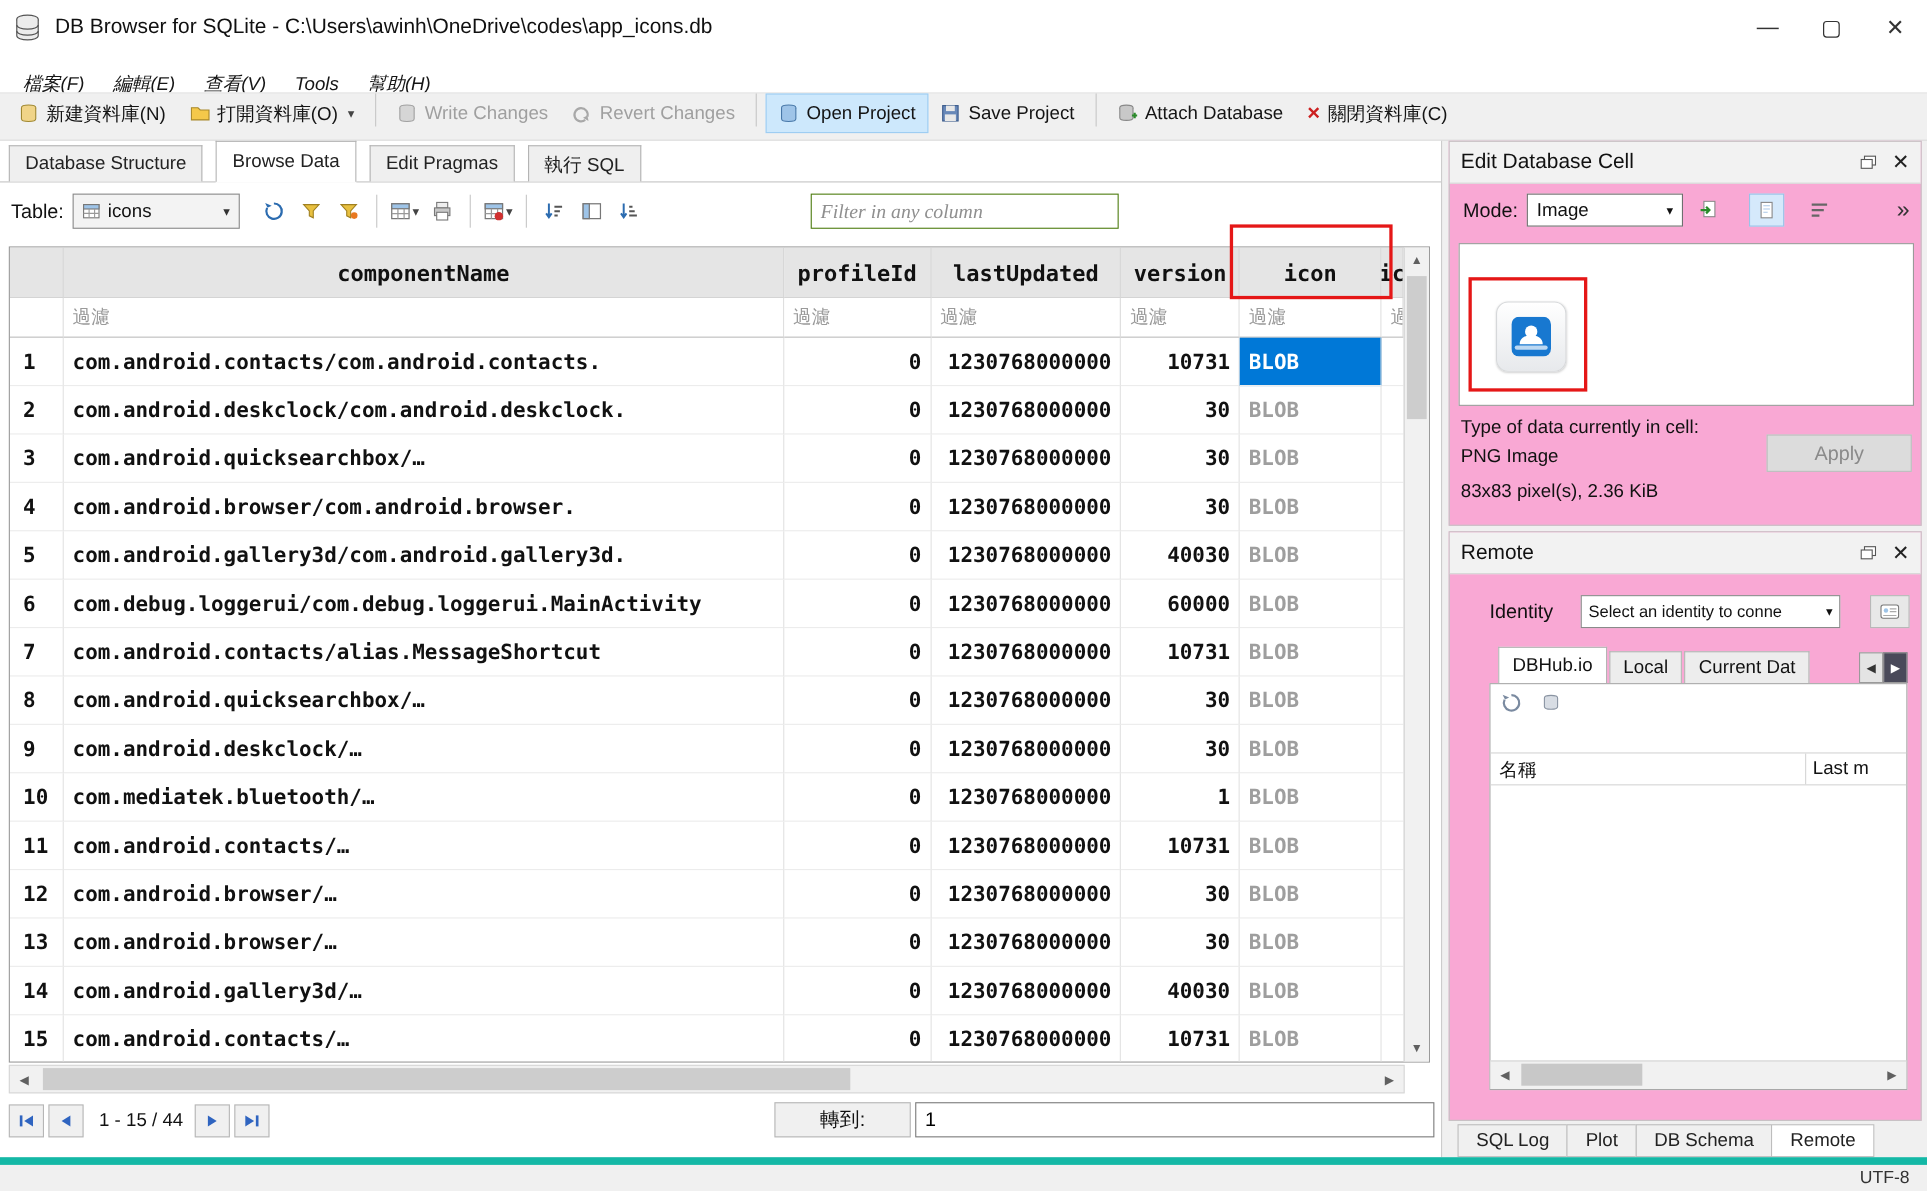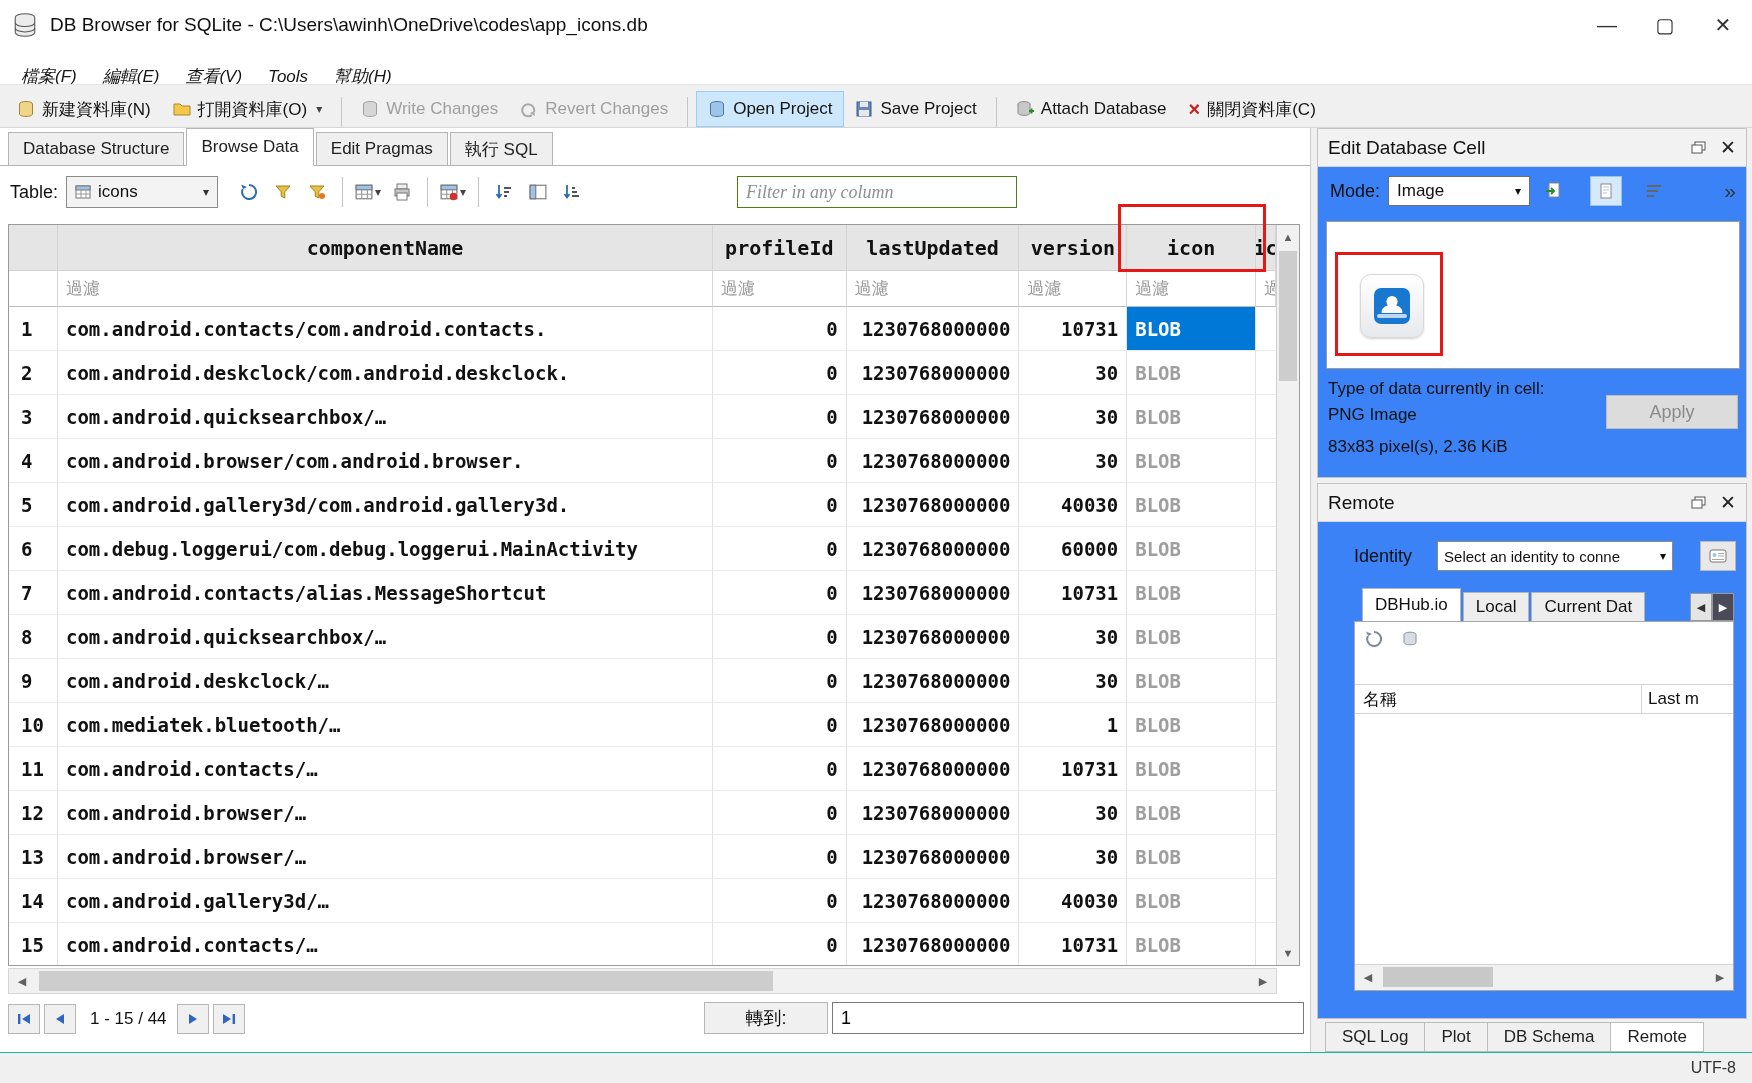--- a/index.html
+++ b/index.html
@@ -21,36 +21,36 @@
     font-size:20px; color:#333; }
 
   
   .menubar { position:absolute; left:0; top:60px; width:1752px; height:34px;
     display:flex; align-items:center; padding-left:8px; background:#fff;font-style:italic; }
   .menu-item { padding:0 13px; font-size:17px; line-height:34px; color:#151515; }
 
   
   .toolbar { position:absolute; left:0; top:84px; width:1752px; height:44px;
     background:#f0f0f0; border-top:1px solid #e4e4e4; border-bottom:1px solid #d6d6d6;
-    display:flex; align-items:flex-end; padding-left:6px; }
+    display:flex; align-items:flex-start; padding-left:6px; }
   .tb-btn { display:flex; align-items:center; gap:7px; padding:0 11px; height:36px;
     font-size:17px; color:#141414; white-space:nowrap; }
   .tb-btn.disabled { color:#9f9f9f; }
   .tb-btn.highlight { background:#cde8fc; border:1px solid #9ecdf2; }
   .tb-sep { width:1px; height:30px; background:#c6c6c6; margin:0 8px; }
   .dd-arrow { font-size:12px; color:#444; margin-left:2px; }
 
   
   .left-pane { position:absolute; left:0; top:128px; width:1310px; height:924px; background:#fff; }
 
   .main-tabs { position:absolute; left:0; top:0; width:100%; height:38px;
     display:flex; align-items:flex-end; padding-left:8px; border-bottom:1px solid #b4b4b4; }
   .main-tab { height:33px; display:flex; align-items:center; justify-content:center;
     font-size:17px; background:#efefef; border:1px solid #b4b4b4; border-bottom:none;
-    margin-right:2px; padding:0 14px; color:#222; }
+    margin-right:12px; padding:0 14px; color:#222; }
   .main-tab.active { background:#fff; height:38px; margin-bottom:-1px; border-bottom:1px solid #fff; }
 
   .table-bar { position:absolute; left:0; top:38px; width:100%; height:52px;
     display:flex; align-items:center; padding-left:10px; background:#fff; }
   .tb-label { font-size:18px; margin-right:8px; }
   .combo { display:flex; align-items:center; gap:7px; width:152px; height:32px;
     border:1px solid #8a8a8a; background:#f3f3f3; padding:0 8px; font-size:17px; }
   .combo .caret { margin-left:auto; font-size:12px; color:#333; }
   .mini-btn { width:34px; height:32px; display:flex; align-items:center; justify-content:center; }
   .filter-input { position:absolute; left:737px; top:10px; width:280px; height:32px;
@@ -100,21 +100,21 @@
   .nav-range { font-size:17px; margin:0 10px; color:#111; }
   .goto-btn { position:absolute; left:696px; top:0; width:124px; height:32px;
     background:#f0f0f0; border:1px solid #b6b6b6; display:flex; align-items:center;
     justify-content:center; font-size:18px; }
   .goto-input { position:absolute; left:824px; top:0; width:472px; height:32px;
     border:1px solid #7a7a7a; font-size:18px; padding-left:8px; }
 
   
   .right-pane { position:absolute; left:1310px; top:128px; width:442px; height:924px;
     background:#f0f0f0; border-left:1px solid #cccccc; }
-  .dock { position:absolute; left:6px; width:430px; background:#3b82f6; border:1px solid #c4c4c4; }
+  .dock { position:absolute; left:6px; width:430px; background:#f9a8d4; border:1px solid #c4c4c4; }
   .dock-header { height:38px; display:flex; align-items:center; padding:0 10px;
     font-size:19px; background:#f2f2f2; border-bottom:1px solid #d6d6d6; }
   .dock-icons { margin-left:auto; display:flex; gap:14px; align-items:center; }
   .dock-x { font-size:19px; color:#222; }
 
   .dock1 { top:0; height:350px; }
   .mode-row { position:absolute; left:0; top:46px; width:100%; height:32px;
     display:flex; align-items:center; padding-left:12px; gap:8px; }
   .mode-label { font-size:18px; }
   .mode-select { width:142px; height:30px; border:1px solid #6f6f6f; background:#fff;
@@ -167,21 +167,21 @@
     background:#f1f1f1; border-top:1px solid #d4d4d4; display:flex; align-items:center; }
   .rp-thumb { position:absolute; left:28px; top:2px; width:110px; height:20px; background:#c8c8c8; }
 
   .bottom-tabs { position:absolute; left:14px; top:894px; display:flex;justify-content:flex-end; }
   .bottom-tab { height:30px; padding:0 16px; display:flex; align-items:center;
     font-size:17px; background:#f0f0f0; border:1px solid #bdbdbd; margin-right:-1px; color:#222; }
   .bottom-tab.active { background:#ffffff; }
 
   
   .statusbar { position:absolute; left:0; top:1052px; width:1752px; height:31px;
-    background:#f0f0f0; border-top:1px solid #14b8a6; display:flex; align-items:center; }
+    background:#f0f0f0; border-top:7px solid #14b8a6; display:flex; align-items:center; }
   .encoding { margin-left:auto; margin-right:16px; font-size:16px; color:#333; }
 
   
   .annot { position:absolute; border:3px solid #e51717; z-index:40; pointer-events:none; }
   .annot-icon-col { left:1118px; top:204px; width:148px; height:68px; }
   .annot-preview { left:1335px; top:252px; width:108px; height:104px; }
 
   svg { display:block; }
 </style>
 </head>

